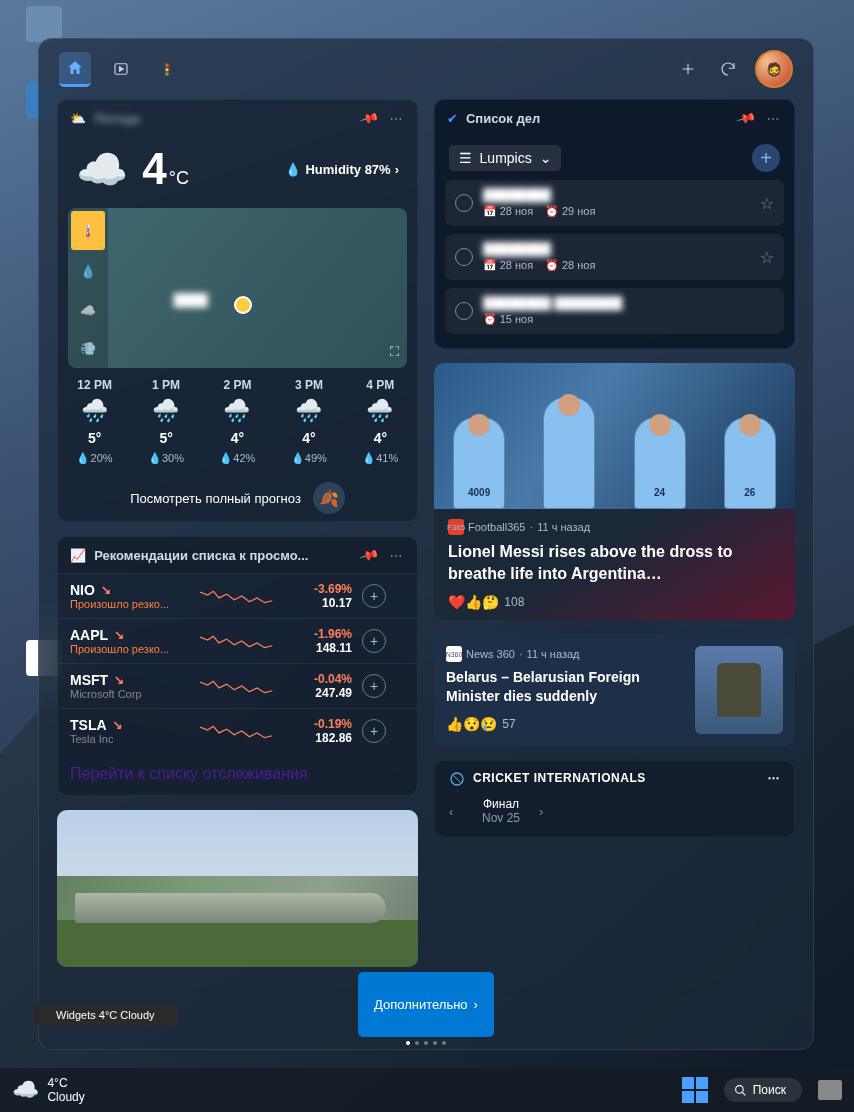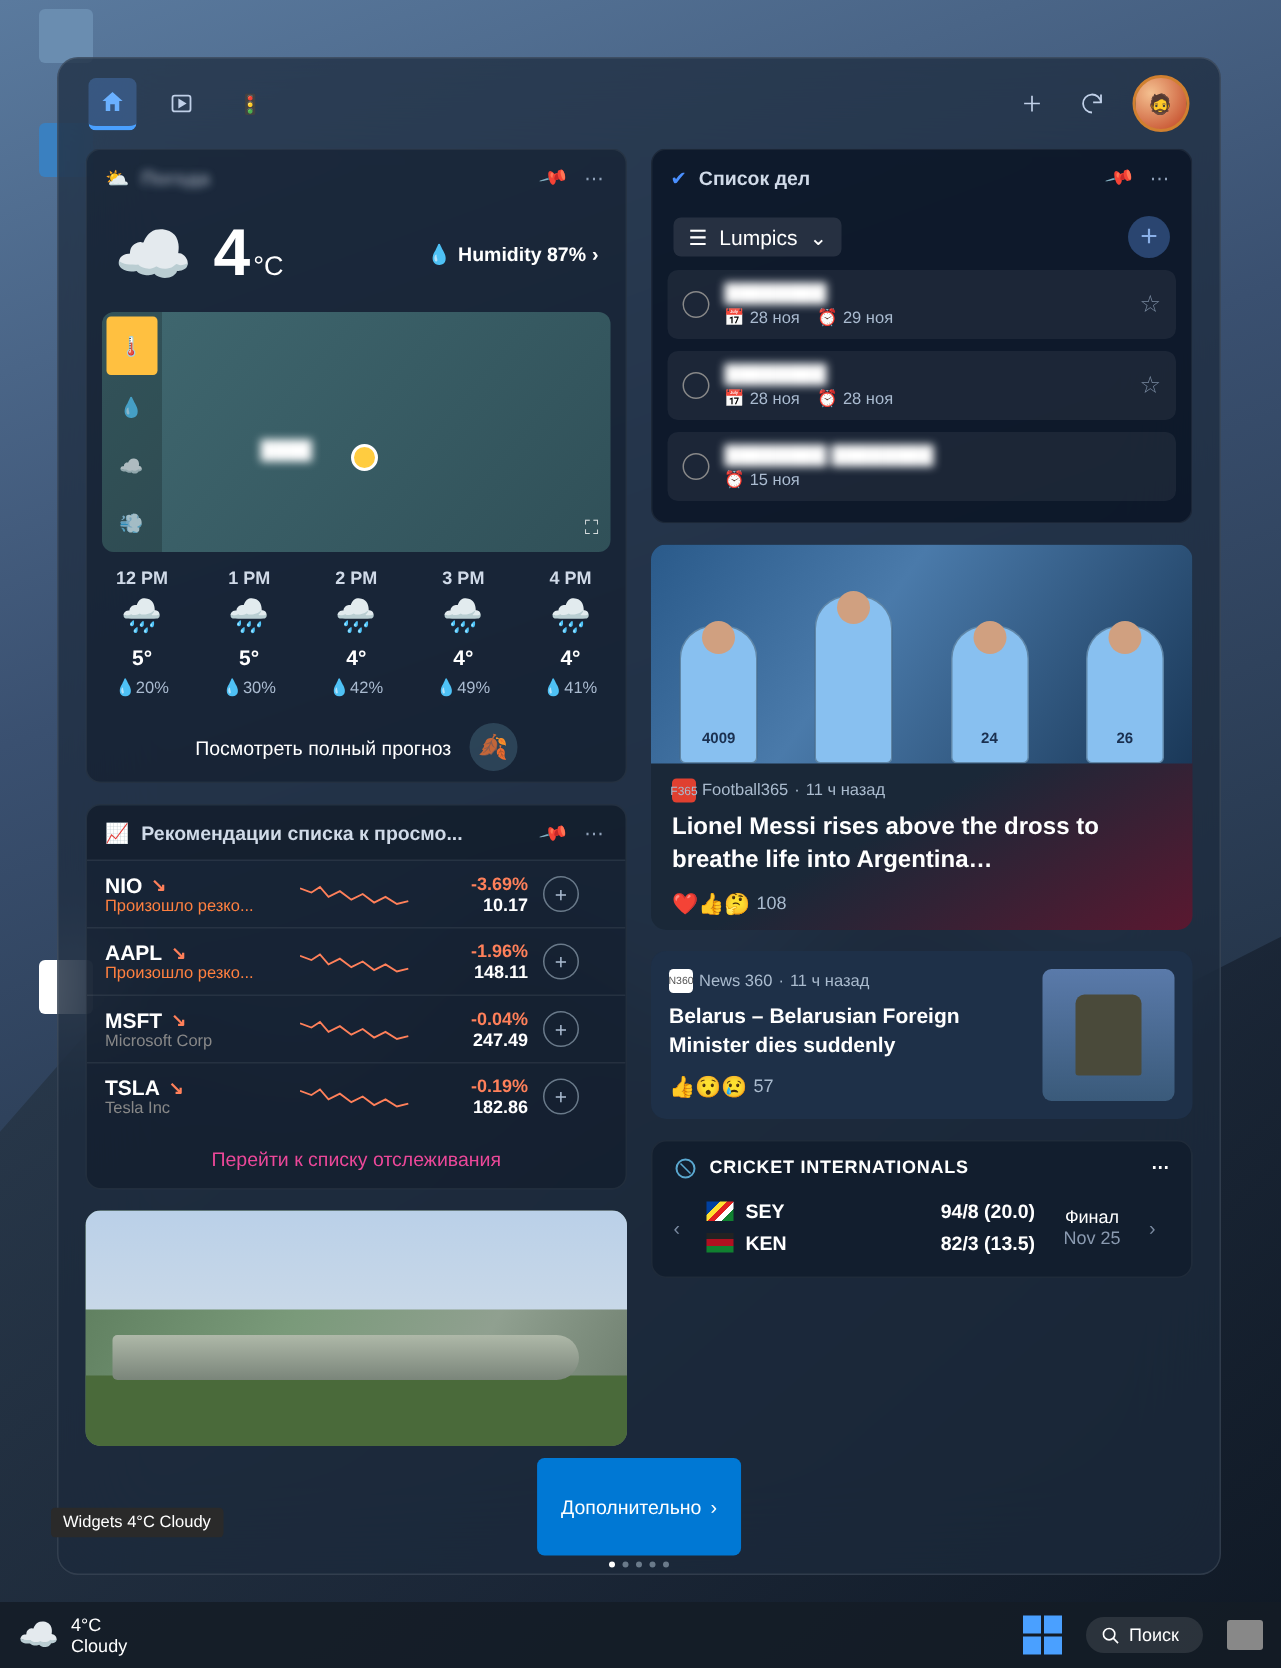--- a/index.html
+++ b/index.html
@@ -50,21 +50,21 @@
 .st-left{width:120px;font-size:12px;overflow:hidden}
 .st-sym{font-weight:600;font-size:14px;display:flex;align-items:center;gap:6px}
 .st-sub{color:#888;font-size:11px;white-space:nowrap;overflow:hidden;text-overflow:ellipsis}
 .st-sub.warn{color:#ff8040}
 .st-chart{width:76px;height:24px}
 .st-chart svg{width:100%;height:100%}
 .st-right{width:66px;text-align:right;font-size:12px}
 .st-pct{font-weight:600}
 .neg{color:#ff805a}
 .st-add{width:22px;height:22px;border:1px solid #6a7a8a;border-radius:50%;display:flex;align-items:center;justify-content:center;font-size:14px;cursor:pointer;color:#aabbd0}
-.stocks-foot{text-align:center;padding:12px;color:#ec4899;font-size:13px;cursor:pointer}
+.stocks-foot{padding:12px;color:#4c1d95;font-size:16px;cursor:pointer}
 .img-card{height:157px;border-radius:10px;background:linear-gradient(120deg,#5a7a5a,#7a9a7a 40%,#90a090 70%,#6a7a6a);position:relative;overflow:hidden}
 .missile{position:absolute;bottom:28%;left:5%;width:86%;height:30px;background:linear-gradient(#aeb8a8,#7a857a);border-radius:4px 18px 18px 4px}
 .sky{position:absolute;top:0;left:0;right:0;height:42%;background:linear-gradient(#bad0e8,#c8d8e8)}
 .grass{position:absolute;bottom:0;left:0;right:0;height:30%;background:#4a6a3a}
 .todo .list-selector{display:flex;align-items:center;padding:8px 14px;gap:8px}
 .sel-btn{display:flex;align-items:center;gap:8px;background:rgba(255,255,255,.1);padding:5px 10px;border-radius:5px;cursor:pointer;font-size:14px}
 .add-big{width:28px;height:28px;margin-left:auto;border-radius:50%;background:#2a4570;display:flex;align-items:center;justify-content:center;font-size:20px;cursor:pointer;color:#8ab0e8}
 .task{display:flex;align-items:center;margin:0 10px 8px;padding:8px 10px;background:rgba(255,255,255,.06);border-radius:7px;gap:10px}
 .task-circle{width:16px;height:16px;border:1.5px solid #888;border-radius:50%;cursor:pointer;flex-shrink:0}
 .task-body{flex:1;font-size:12px}
@@ -97,21 +97,21 @@
 .ck-body{display:flex;align-items:center;gap:8px}
 .ck-nav{width:14px;cursor:pointer;color:#7a8aa0}
 .ck-teams{flex:1}
 .ck-row{display:flex;align-items:center;gap:8px;font-size:13px;padding:3px 0}
 .flag{width:18px;height:13px}
 .f-sey{background:linear-gradient(135deg,#0040a0 30%,#ffe030 30% 45%,#e02020 45% 60%,#fff 60% 75%,#108030 75%)}
 .f-kEN{background:linear-gradient(#222 33%,#b01020 33% 66%,#108030 66%)}
 .ck-name{width:50px;font-weight:600}
 .ck-score{flex:1;text-align:right;font-weight:600}
 .ck-side{text-align:center;font-size:12px;width:60px}
-.tooltip{position:absolute;top:1005px;left:34px;background:#2a2a2a;font-size:11px;padding:4px 8px;border-radius:3px}
+.tooltip{position:absolute;top:1005px;left:34px;background:#2a2a2a;font-size:11px;padding:4px 22px;border-radius:3px}
 .more-btn{position:absolute;bottom:12px;left:50%;transform:translateX(-50%);background:#0078d4;padding:25px 16px;border-radius:5px;font-size:13px;display:flex;align-items:center;gap:6px;cursor:pointer}
 .pager-dots{position:absolute;bottom:4px;left:50%;transform:translateX(-50%);display:flex;gap:5px}
 .pager-dots span{width:4px;height:4px;background:#6a7a8a;border-radius:50%}
 .pager-dots span.on{background:#fff}
 .taskbar{position:absolute;bottom:0;left:0;right:0;height:44px;background:rgba(20,28,38,.85);display:flex;align-items:center;padding:0 12px}
 .tb-weather{display:flex;align-items:center;gap:8px;font-size:12px}
 .tb-cloud{font-size:22px}
 .tb-wtext{line-height:1.2}
 .tb-right{margin-left:auto;display:flex;align-items:center;gap:16px}
 .start{width:26px;height:26px;display:grid;grid-template:1fr 1fr/1fr 1fr;gap:2px;cursor:pointer}
@@ -404,32 +404,20 @@
         <div class="ck-hdr">
           <svg class="ck-ball" viewBox="0 0 24 24">
               <circle cx="12" cy="12" r="9" fill="none" stroke="#5aa8d0" stroke-width="2"></circle>
               <path d="M7 7c3 3 7 7 10 10" stroke="#5aa8d0" stroke-width="1.5" fill="none"></path>
             </svg>
           <span>CRICKET INTERNATIONALS</span>
           <span class="ck-more">⋯</span>
         </div>
         <div class="ck-body">
           <span class="ck-nav">‹</span>
-          <div class="ck-teams">
-            <div class="ck-row">
-              <span class="flag f-sey"></span>
-              <span class="ck-name">SEY</span>
-              <span class="ck-score">94/8 (20.0)</span>
-            </div>
-            <div class="ck-row">
-              <span class="flag f-kEN"></span>
-              <span class="ck-name">KEN</span>
-              <span class="ck-score">82/3 (13.5)</span>
-            </div>
-          </div>
           <div class="ck-side">
             <div>Финал</div>
             <div style="color:#8a9ab0">Nov 25</div>
           </div>
           <span class="ck-nav">›</span>
         </div>
       </div>
     </div>
   </div>
 

